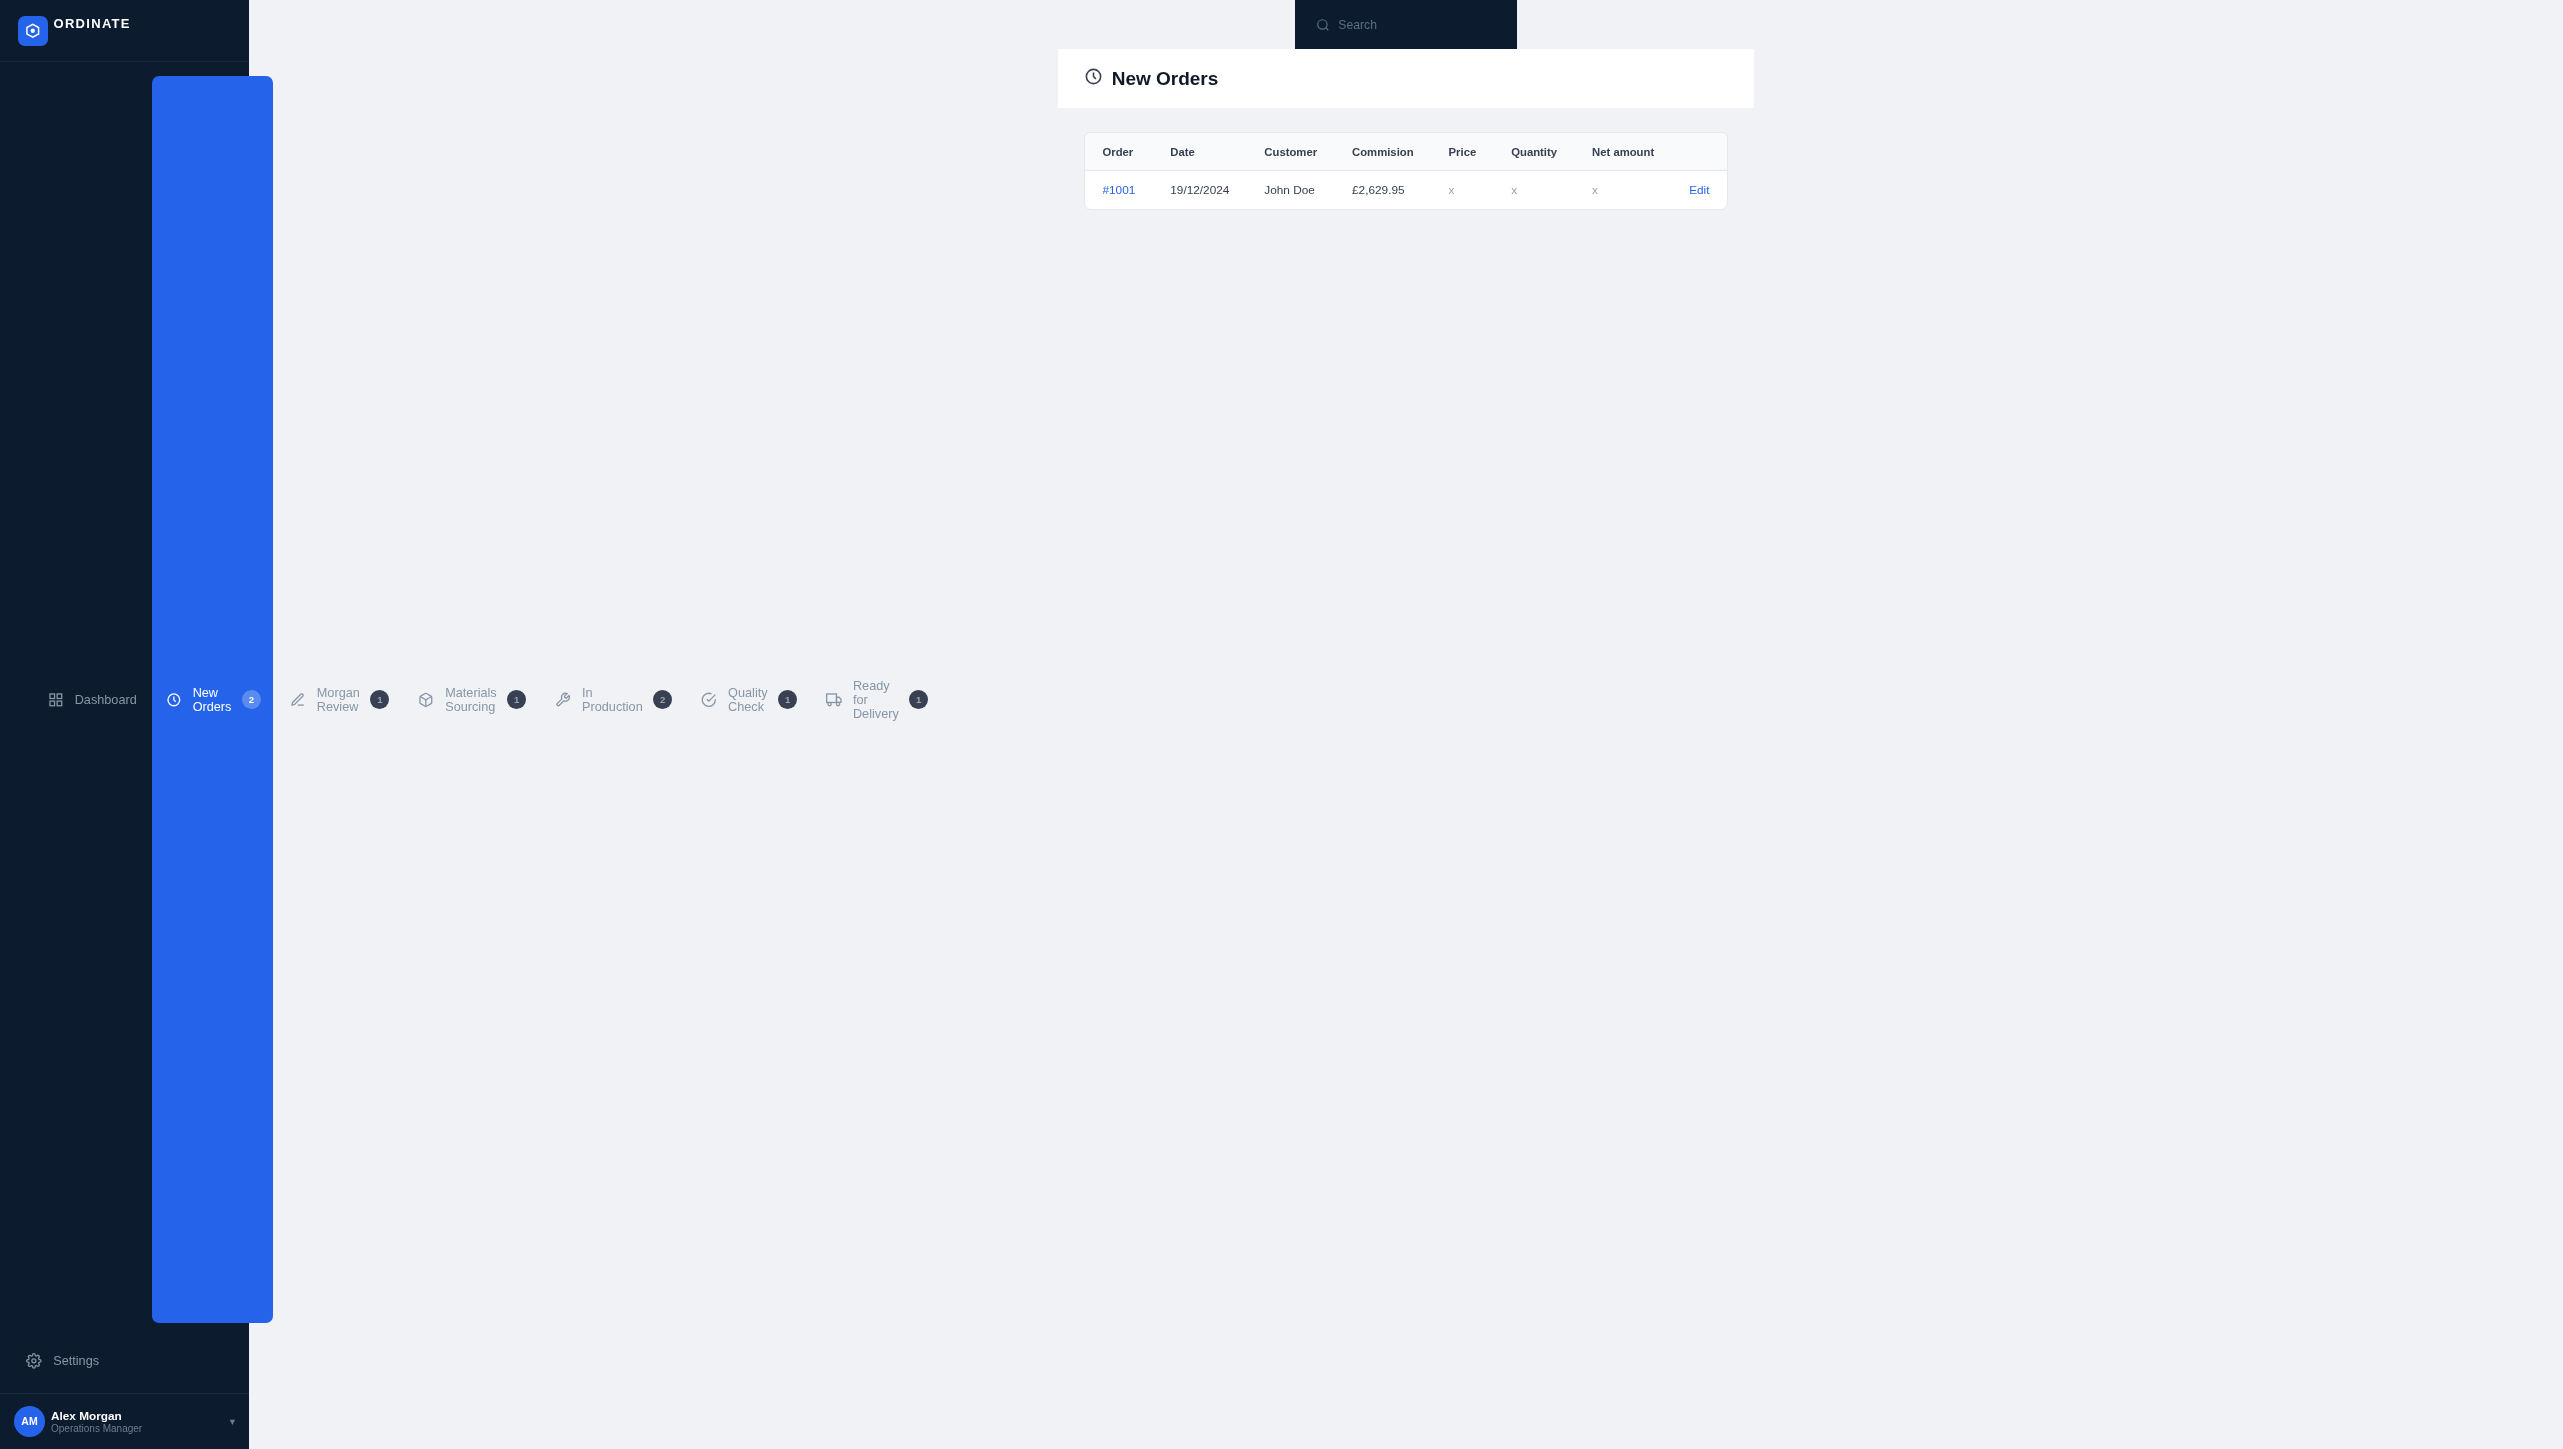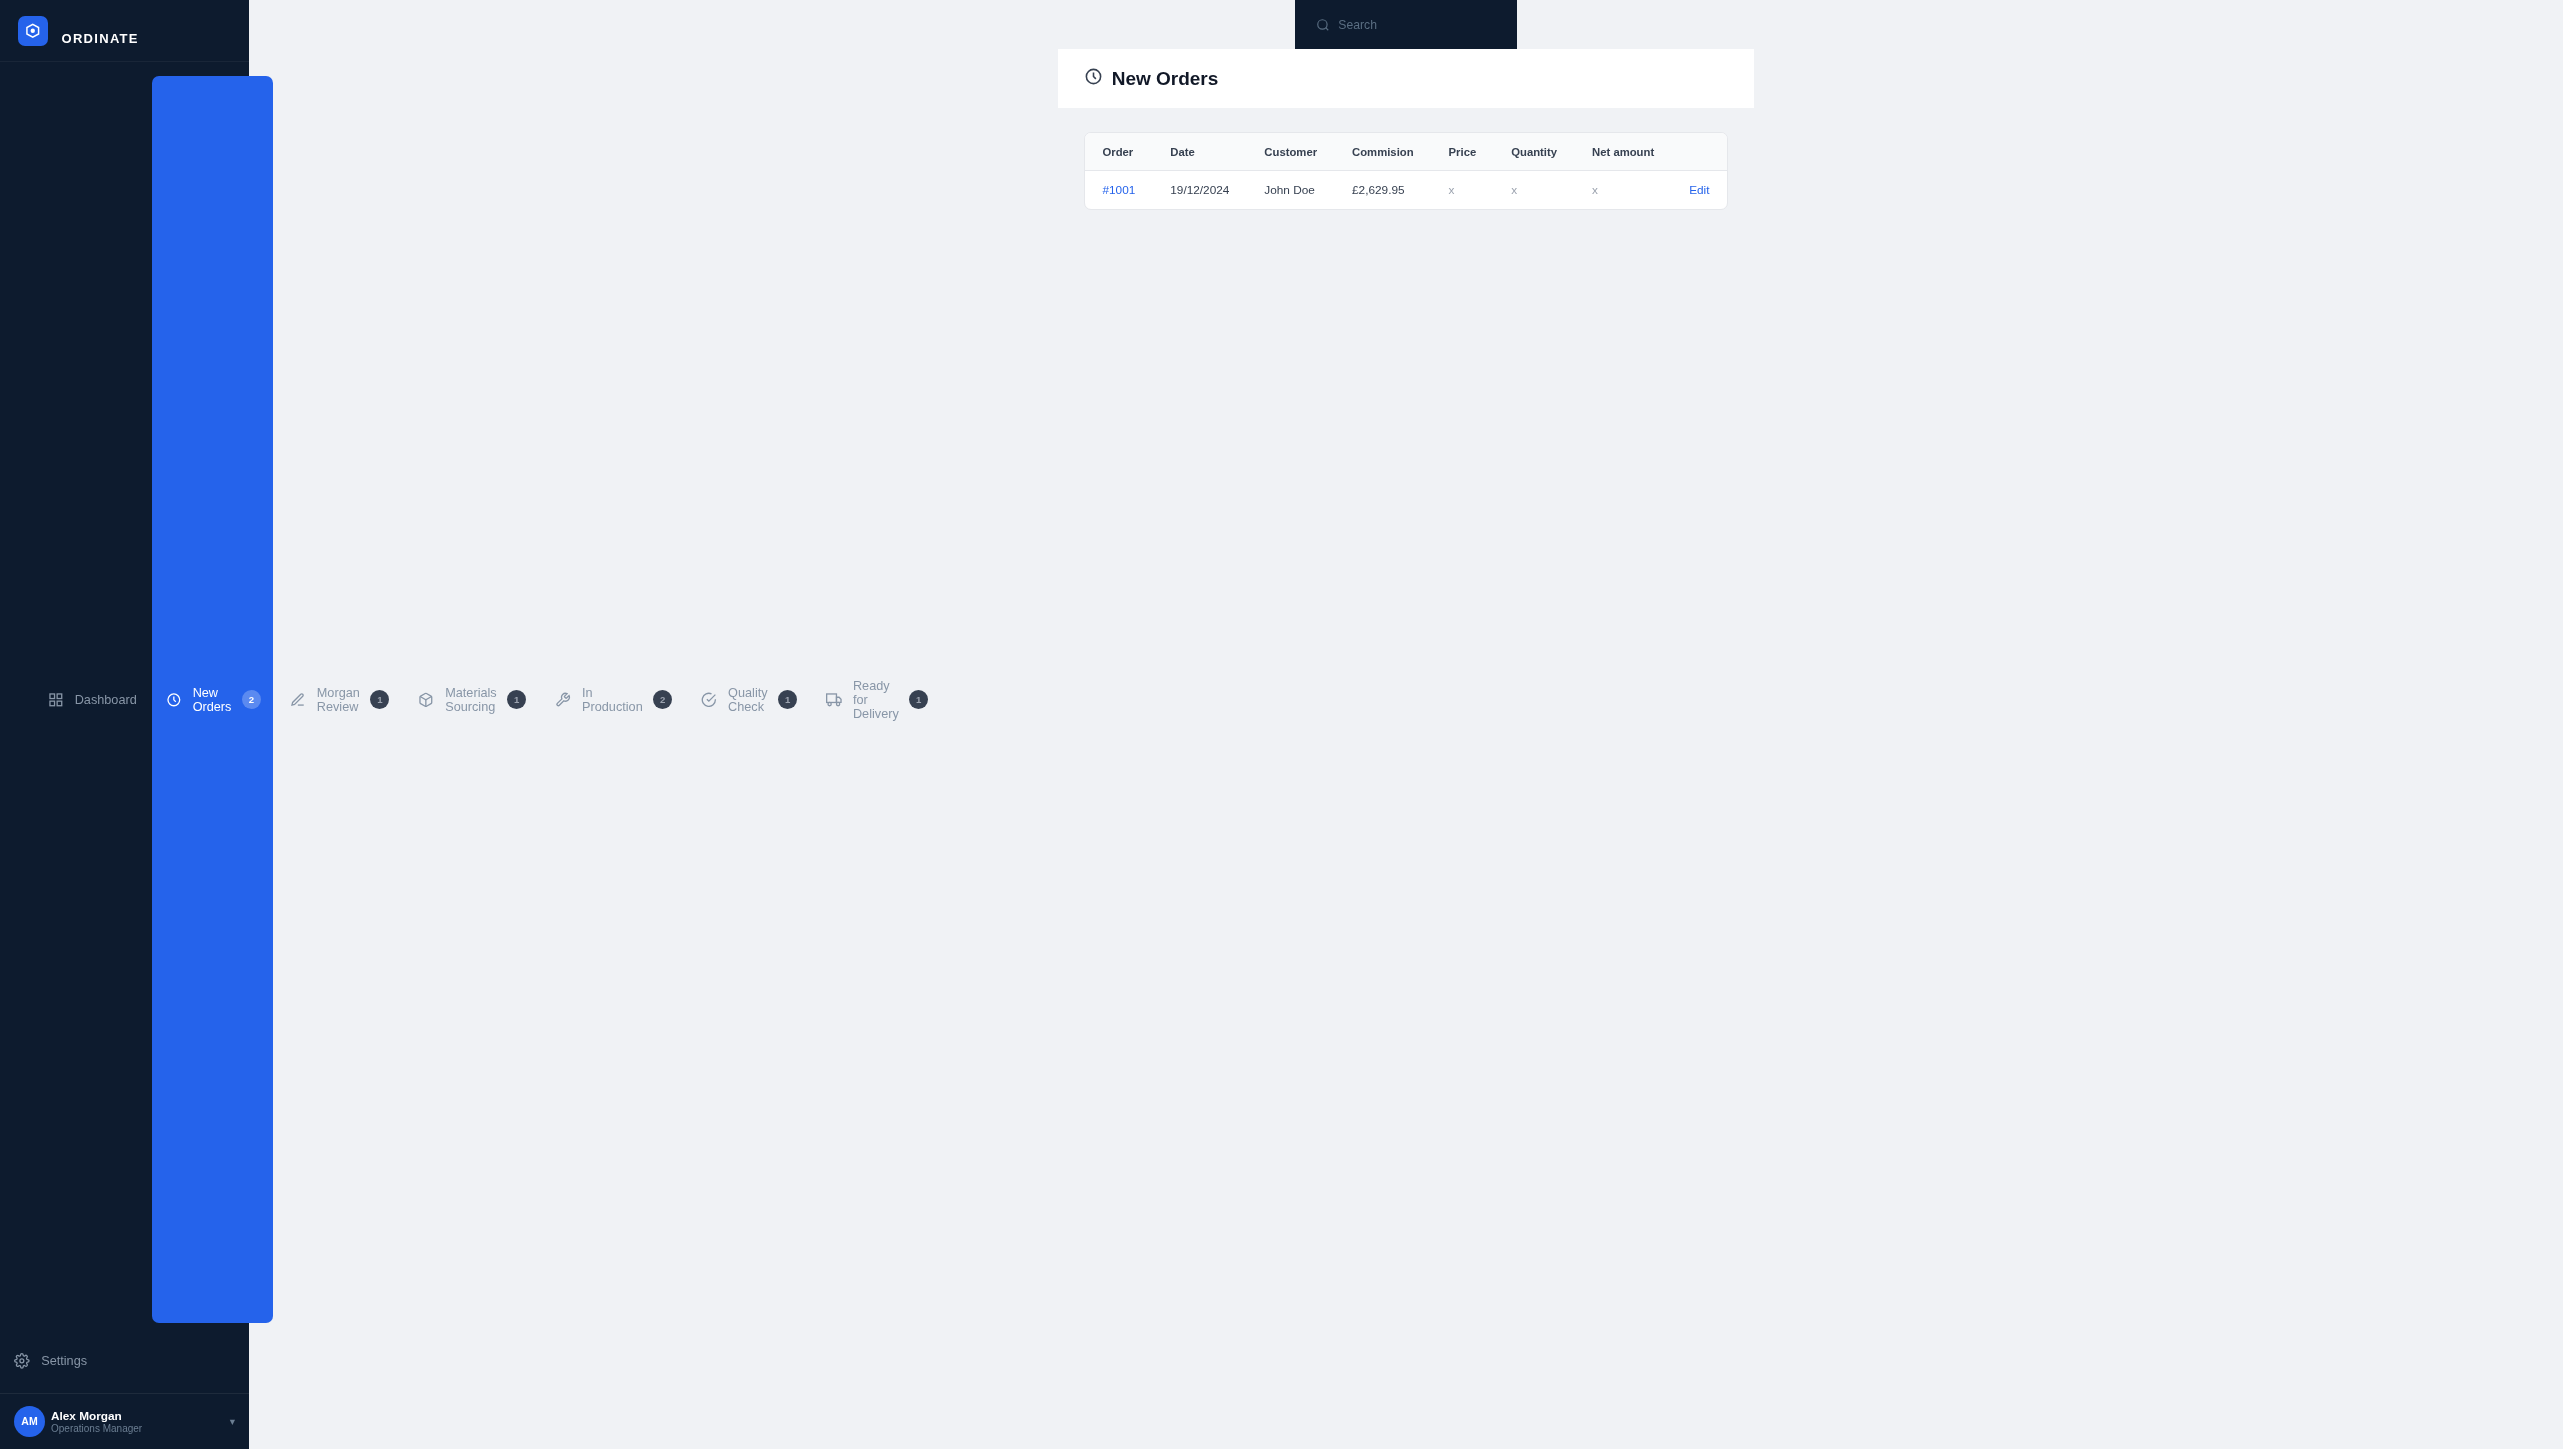--- a/index.html
+++ b/index.html
@@ -10,22 +10,22 @@
       width: 249px;
       min-width: 249px;
       background: #0d1b2e;
       display: flex;
       flex-direction: column;
       height: 100vh;
     }
 
     .sidebar-logo {
       display: flex;
-      align-items: flex-end;
-      gap: 14px;
+      align-items: flex-start;
+      gap: 6px;
       padding: 15.7px 17.5px;
       border-bottom: 0.9px solid rgba(255,255,255,0.05);
     }
 
     .logo-icon {
       width: 30px;
       height: 30px;
       background: #2563eb;
       border-radius: 7px;
       display: flex;
@@ -102,21 +102,21 @@
       font-size: 9.6px;
       font-weight: 600;
     }
 
     .nav-item.active .nav-badge {
       background: rgba(255,255,255,0.25);
       color: white;
     }
 
     .sidebar-settings {
-      padding: 7px 1px 14px;
+      padding: 7px 13px 14px;
     }
 
     .sidebar-footer {
       padding: 12.2px 14px;
       border-top: 0.9px solid rgba(255,255,255,0.07);
       display: flex;
       align-items: center;
       gap: 6px;
       cursor: pointer;
     }

